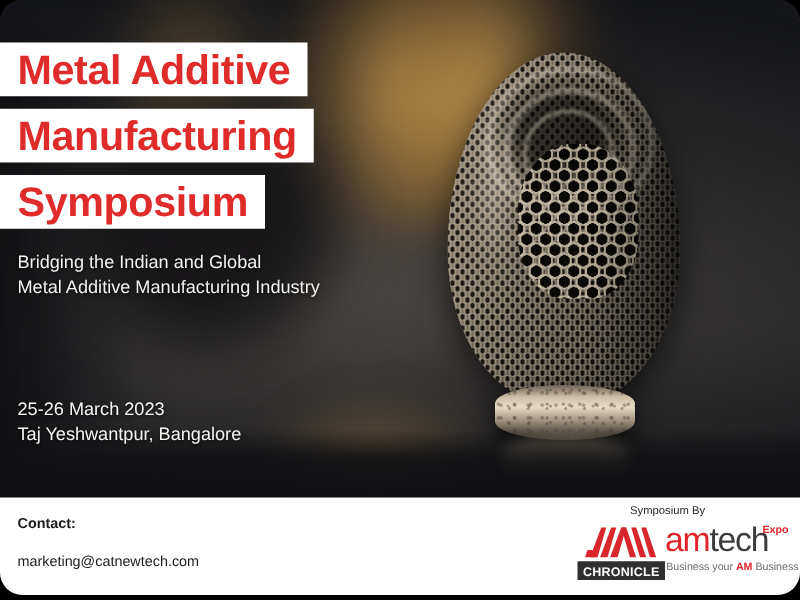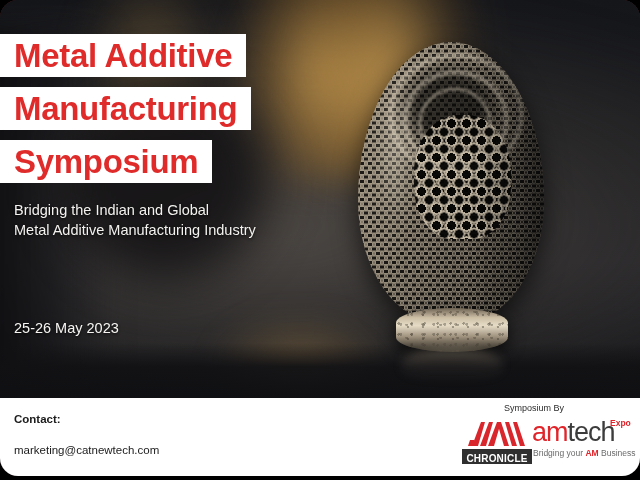--- a/index.html
+++ b/index.html
@@ -427,21 +427,22 @@
   <div class="title-block">
     <span class="title-band">Metal Additive</span>
     <span class="title-band">Manufacturing</span>
     <span class="title-band">Symposium</span>
   </div>
 
   <div class="subtitle">Bridging the Indian and Global
 Metal Additive Manufacturing Industry</div>
 
   <div class="when-where">
-    <div>25-26 May 2023</div>
+    <div>25-26 March 2023</div>
+    <div>Taj Yeshwantpur, Bangalore</div>
   </div>
 
   <div class="footer">
 
     <div class="contact">
       <span class="contact-label">Contact:</span>
       <span class="contact-email">marketing@catnewtech.com</span>
     </div>
 
     <div class="organizers">
@@ -458,18 +459,18 @@
           <polygon points="0,28 8,28 6,22 2,22" fill="#d8262c"></polygon>
         </svg>
         <div class="chronicle-bar">
           <span class="chronicle-word">CHRONICLE</span>
         </div>
       </div>
 
       <div class="amtech">
         <div class="amtech-word"><span class="amtech-am">am</span><span class="amtech-tech">tech</span></div>
         <div class="amtech-expo">Expo</div>
-        <div class="amtech-tag"><span>Bridging your </span><span class="hl">AM</span><span> Business</span></div>
+        <div class="amtech-tag"><span>Business your </span><span class="hl">AM</span><span> Business</span></div>
       </div>
     </div>
 
   </div>
 </div>
 
 </body></html>

